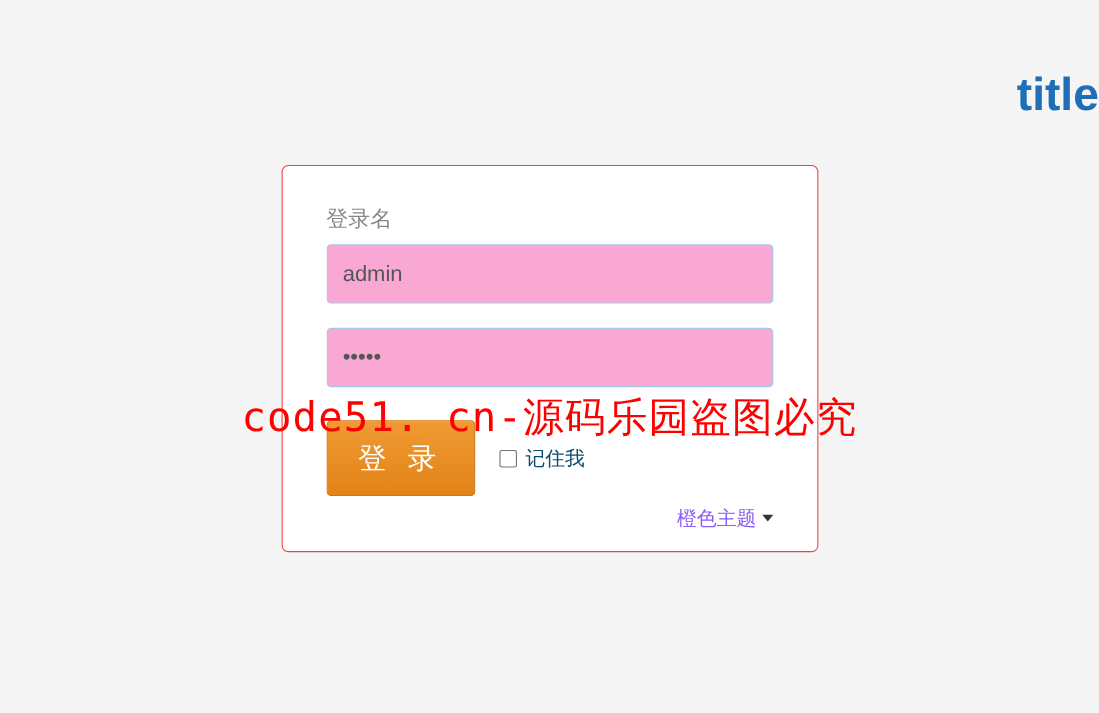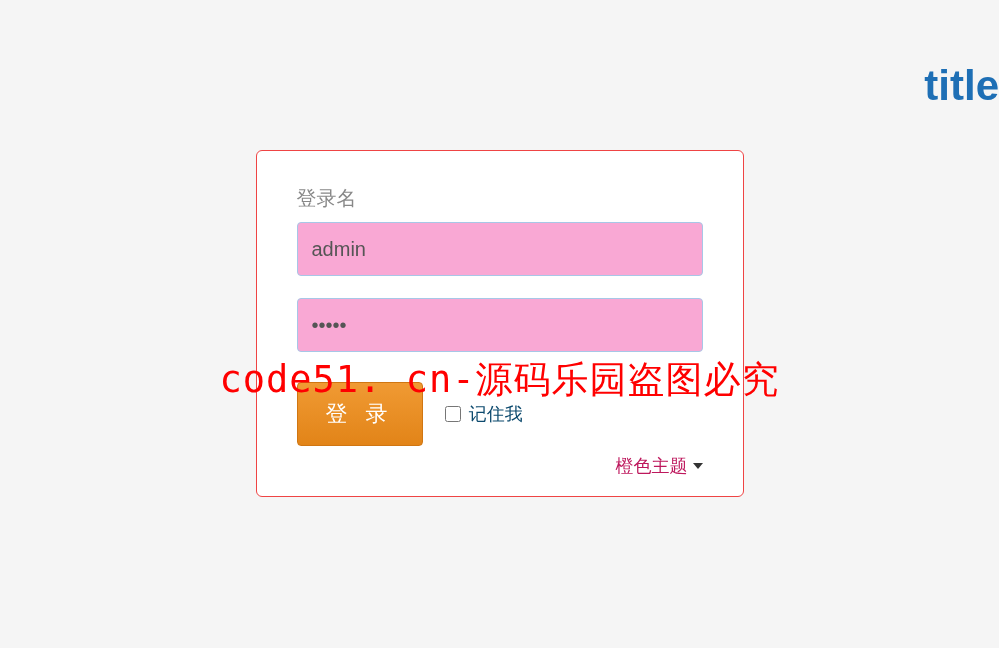--- a/index.html
+++ b/index.html
@@ -54,21 +54,21 @@
     .action-row {
       display: flex;
       align-items: center;
       margin-top: 30px;
     }
     .login-btn {
       background: #e98b1f;
       background: linear-gradient(to bottom, #f09a33, #e28418);
       border: 1px solid #d07612;
       color: #ffffff;
-      font-size: 22px;
+      font-size: 26px;
       padding: 16px 28px;
       border-radius: 4px;
       cursor: pointer;
       letter-spacing: 6px;
     }
     .remember-wrap {
       display: flex;
       align-items: center;
       margin-left: 22px;
       gap: 8px;
@@ -83,21 +83,21 @@
       color: #0c4a6e;
       text-align: center;
     }
     .theme-row {
       text-align: right;
       margin-top: 8px;
     }
     .theme-select {
       display: inline-flex;
       align-items: center;
-      color: #be185d;
+      color: #8b5cf6;
       font-size: 18px;
       cursor: pointer;
       gap: 2px;
     }
     .caret {
       width: 0;
       height: 0;
       border-left: 5px solid transparent;
       border-right: 5px solid transparent;
       border-top: 6px solid #333333;

